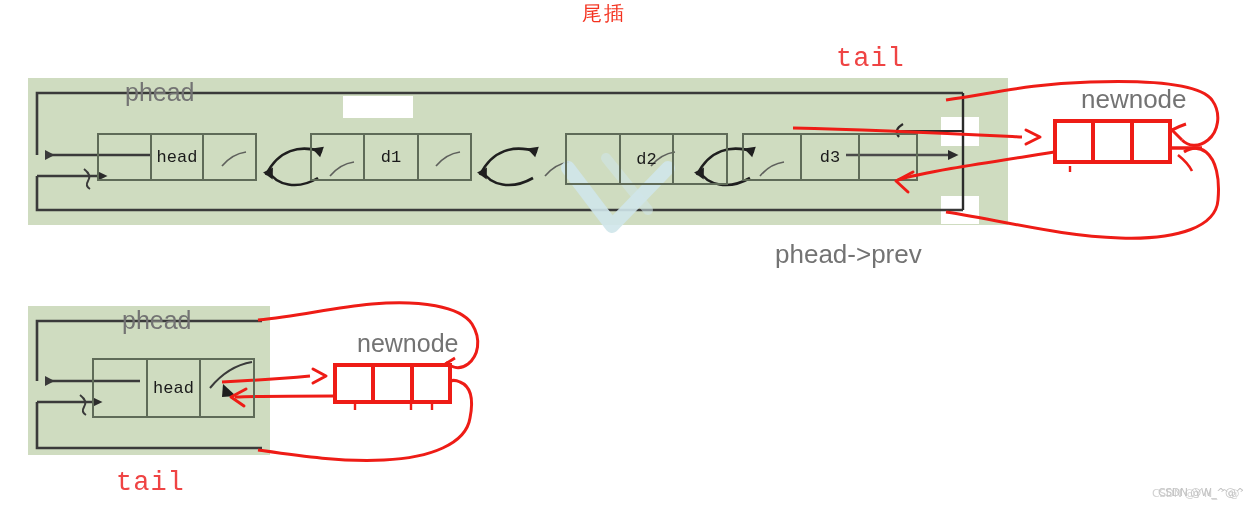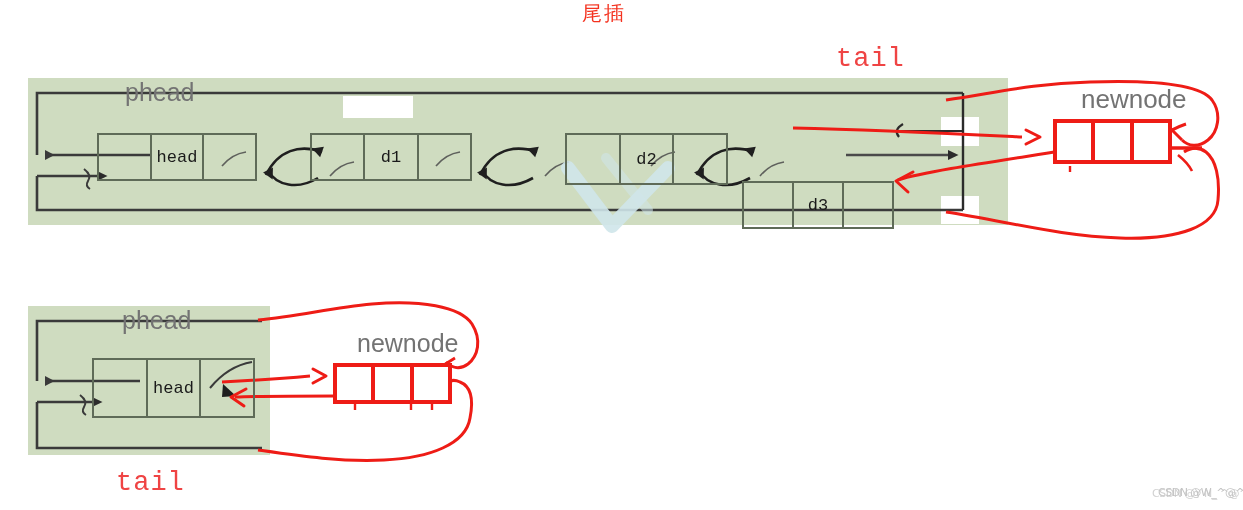--- a/index.html
+++ b/index.html
@@ -139,21 +139,21 @@
     <div class="cell">d1</div>
     <div class="cell"></div>
   </div>
 
   <div class="node" style="left:525px;top:133px;width:163px;height:52px;margin-left:40px;">
     <div class="cell"></div>
     <div class="cell">d2</div>
     <div class="cell"></div>
   </div>
 
-  <div class="node" style="left:742px;top:133px;width:152px;height:48px;margin-top:48px;">
+  <div class="node" style="left:742px;top:133px;width:176px;height:48px;">
     <div class="cell"></div>
     <div class="cell">d3</div>
     <div class="cell"></div>
   </div>
 
   <svg class="layer">
 
     <path d="M946,100 C1000,92 1030,84 1090,82 C1150,80 1200,84 1212,100
              C1222,114 1218,132 1208,140 C1198,148 1188,146 1182,140" fill="none" stroke="#ee1c16" stroke-width="3"></path>
     <path d="M1182,140 C1176,134 1172,130 1168,126" fill="none" stroke="#ee1c16" stroke-width="3"></path>
@@ -178,20 +178,21 @@
 
   <div class="rnode" style="left:1053px;top:119px;width:119px;height:45px;">
     <div class="rcell"></div>
     <div class="rcell"></div>
     <div class="rcell"></div>
   </div>
 
   <div class="lbl red-serif lbl-phead" style="left:125px;top:80px;">phead</div>
   <div class="lbl red-mono lbl-tail-top" style="left:836px;top:46px;">tail</div>
   <div class="lbl red-serif lbl-newnode" style="left:1081px;top:86px;">newnode</div>
+  <div class="lbl red-serif lbl-pheadprev" style="left:775px;top:241px;">phead-&gt;prev</div>
 
   <div class="panel" style="left:28px;top:306px;width:242px;height:149px;"></div>
 
   <svg class="layer">
 
     <path d="M262,321 L37,321 L37,381" fill="none" stroke="#3a3a3a" stroke-width="2.6"></path>
     <path d="M140,381 L45,381" fill="none" stroke="#3a3a3a" stroke-width="2.6" marker-end="url(#ah-left)"></path>
 
     <path d="M262,448 L37,448 L37,402" fill="none" stroke="#3a3a3a" stroke-width="2.6"></path>
     <path d="M37,402 L92,402" fill="none" stroke="#3a3a3a" stroke-width="2.6" marker-end="url(#ah-right)"></path>

